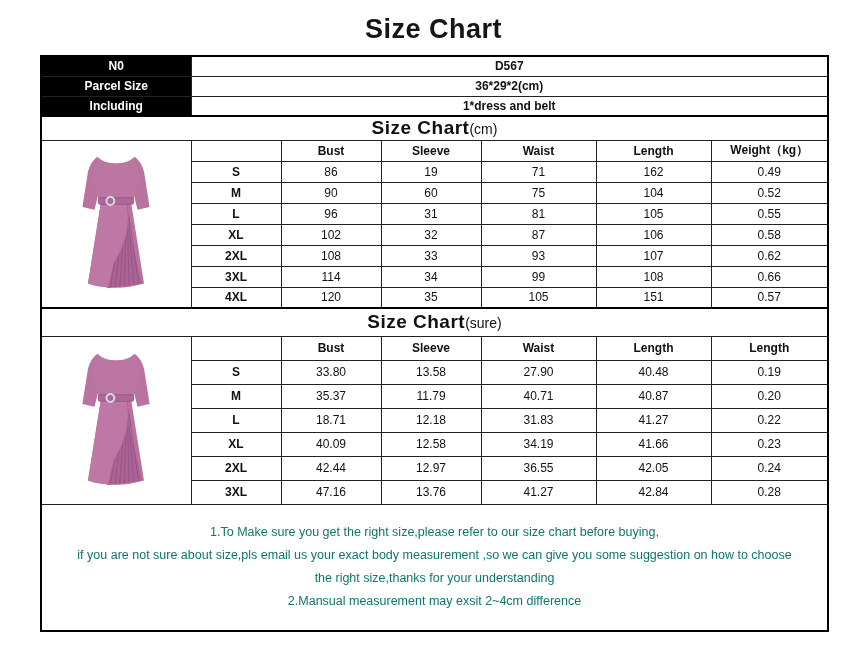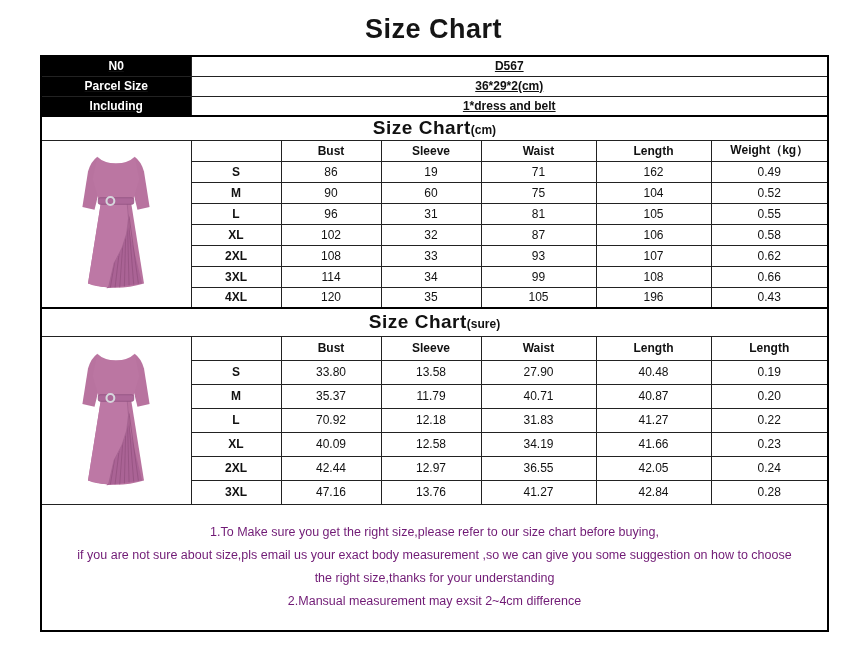--- a/index.html
+++ b/index.html
@@ -14,49 +14,49 @@
   }
   table.size-sheet{
     margin-left:40px;width:787px;border-collapse:collapse;table-layout:fixed;
     border:2px solid #000;
   }
   table.size-sheet td{
     border:1px solid #222;text-align:center;vertical-align:middle;
     font-size:12px;padding:0;overflow:hidden;white-space:nowrap;
   }
   
-  tr.r-info{height:20px;text-decoration:underline;}
+  tr.r-info{height:20px;}
   td.info-label{
     background:#000;color:#fff;font-weight:bold;border:1px solid #000;
     font-size:12.5px;
   }
   td.info-value{font-weight:bold;border-left:1px solid #111;border-right:2px solid #000;}
   td.sep-soft{border-top:1px solid #c9c9c9;border-bottom:1px solid #c9c9c9;}
   td.sep-top{border-top:1px solid #c9c9c9;border-bottom:2px solid #000;border-radius:7px;}
   td.sep-first{border-top:2px solid #000;border-bottom:1px solid #c9c9c9;}
   
   tr.r-banner td{border-top:2px solid #000;border-bottom:1px solid #222;}
   .banner-main{font-size:19px;font-weight:bold;letter-spacing:0.5px;}
-  .banner-unit{font-size:12px;font-weight:bold;}
+  .banner-unit{font-size:14px;font-weight:normal;}
   tr.r-banner-cm{height:24px;}
   tr.r-banner-inch{height:28px;}
   
   tr.r-cm{height:21px;}
   tr.r-inch{height:24px;}
   td.col-head{font-weight:bold;}
   td.size-label{font-weight:bold;}
   td.img-cell{background:#fff;vertical-align:middle;padding:2px;}
   
   tr.r-notes{height:127px;}
   td.notes-cell{
     border-top:2px solid #000;text-align:left;vertical-align:top;
     padding:12px 6px 6px 4px;white-space:normal;
   }
   .note-line{
-    font-size:12.5px;line-height:23px;margin:0;color:#701a75;
+    font-size:12.5px;line-height:23px;margin:0;color:#0f766e;
   }
 </style>
 </head>
 <body>
 
 <div class="page-title">Size Chart</div>
 
 <table class="size-sheet">
   <colgroup>
     <col style="width:150px">
@@ -163,22 +163,22 @@
     <td>34</td>
     <td>99</td>
     <td>108</td>
     <td>0.66</td>
   </tr>
   <tr class="r-cm">
     <td class="size-label">4XL</td>
     <td>120</td>
     <td>35</td>
     <td>105</td>
-    <td>196</td>
-    <td>0.43</td>
+    <td>151</td>
+    <td>0.57</td>
   </tr>
 
   <tr class="r-banner r-banner-inch">
     <td colspan="7"><span class="banner-main">Size Chart</span><span class="banner-unit">(sure)</span></td>
   </tr>
 
   <tr class="r-inch">
     <td class="img-cell" rowspan="7">
       <svg viewBox="0 0 120 160" width="112" height="152" xmlns="http://www.w3.org/2000/svg">
         <path d="M40,10 Q33,15 30,26 L24,64 L37,67 L45,34 Z" fill="#b8739f"></path>
@@ -220,21 +220,21 @@
   <tr class="r-inch">
     <td class="size-label">M</td>
     <td>35.37</td>
     <td>11.79</td>
     <td>40.71</td>
     <td>40.87</td>
     <td>0.20</td>
   </tr>
   <tr class="r-inch">
     <td class="size-label">L</td>
-    <td>70.92</td>
+    <td>18.71</td>
     <td>12.18</td>
     <td>31.83</td>
     <td>41.27</td>
     <td>0.22</td>
   </tr>
   <tr class="r-inch">
     <td class="size-label">XL</td>
     <td>40.09</td>
     <td>12.58</td>
     <td>34.19</td>

